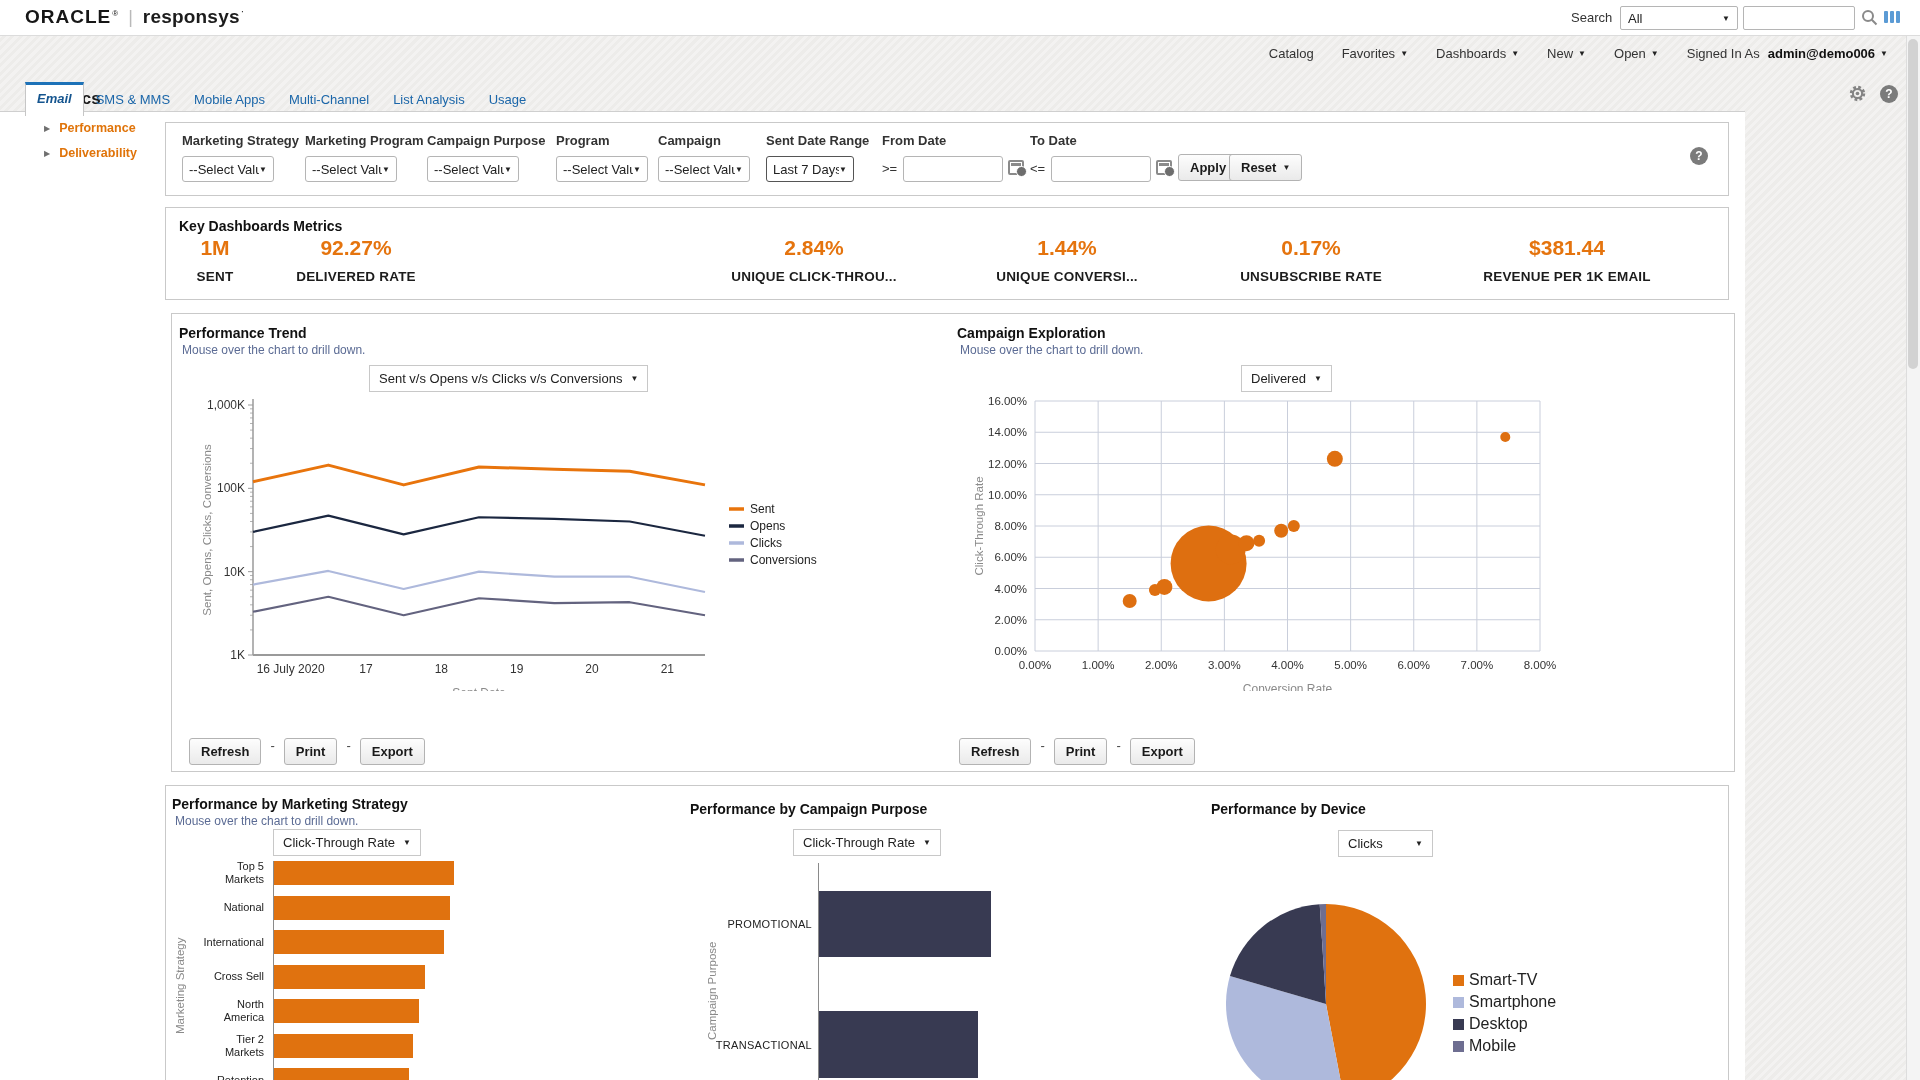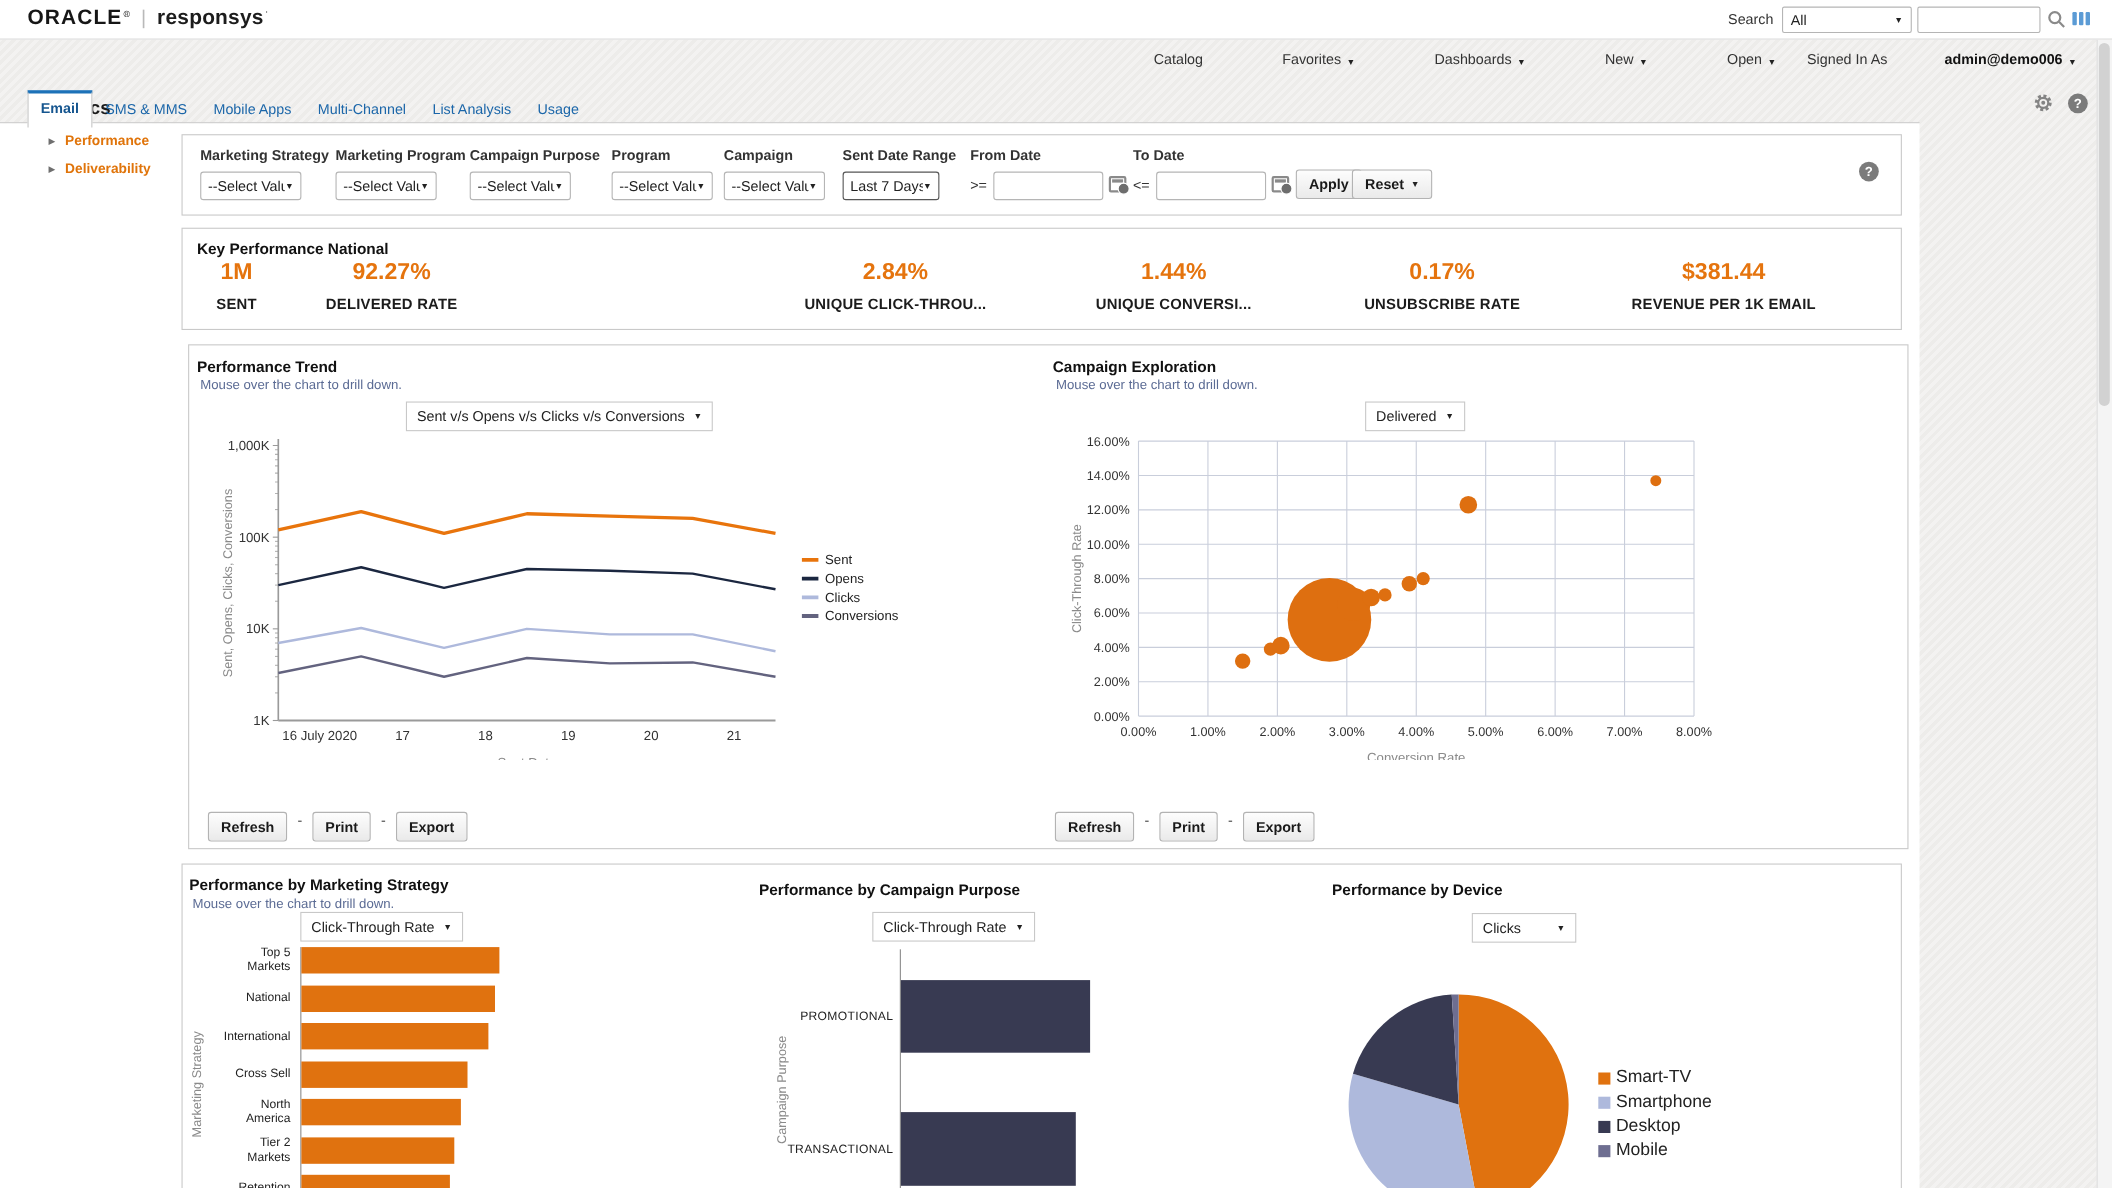--- a/index.html
+++ b/index.html
@@ -20,29 +20,29 @@
   .search-scope { position:absolute; left:1620px; top:6px; width:118px; height:24px; border:1px solid #b5b5b5; border-radius:2px; background:#fff;
                   display:flex; align-items:center; justify-content:space-between; padding:0 7px; font-size:13px; color:#222; }
   .search-input { position:absolute; left:1743px; top:6px; width:112px; height:24px; border:1px solid #b5b5b5; border-radius:2px; font-size:13px; padding:0 5px; font-family:"Liberation Sans",sans-serif; }
   .mag { position:absolute; left:1861px; top:9px; cursor:pointer; }
   .composer { position:absolute; left:1884px; top:11px; display:flex; gap:2px; align-items:flex-end; cursor:pointer; }
   .composer span { width:4px; height:12px; background:#5b9bd5; border-radius:1px; display:block; }
 
   
   .page-title { position:absolute; left:25px; top:42px; font-size:17px; font-weight:bold; color:#1a1a1a;margin-top:47px; }
   .hdr-menu { position:absolute; top:46px; right:32px; display:flex; align-items:center; gap:28px; font-size:13px; color:#333; }
-  .hdr-menu .mi { display:flex; align-items:flex-end; gap:5px; cursor:pointer;margin-left:44px; }
+  .hdr-menu .mi { display:flex; align-items:center; gap:5px; cursor:pointer; }
   .caret { font-size:8px; color:#222; }
   .signed { display:flex; align-items:center; gap:8px; }
   .signed .user { font-weight:bold; color:#111; }
 
   
   .tabbar { position:absolute; left:25px; top:82px; display:flex; align-items:flex-end; z-index:5; }
   .tab { padding:8px 12px 9px; font-size:13px; color:#1b66a9; cursor:pointer; }
-  .tab.active { background:#fff; border:1px solid #c6c6c6; border-top:3px solid #1d72b8; border-bottom:none; font-weight:bold; color:#15558f; padding:6px 11px 10px; }
+  .tab.active { background:#fff; border:1px solid #c6c6c6; border-top:3px solid #1d72b8; border-bottom:none; font-weight:bold; color:#15558f; padding:6px 11px 10px;font-style:italic; }
   .tabline { position:absolute; left:0; top:111px; width:1745px; height:1px; background:#cfcfcf; }
   .gear-btn { position:absolute; left:1848px; top:84px; cursor:pointer; }
   .qicon { width:18px; height:18px; border-radius:50%; background:#7b7b7b; color:#fff; font-weight:bold; font-size:12px;
            display:flex; align-items:center; justify-content:center; cursor:pointer; }
   .help-top { position:absolute; left:1880px; top:85px; }
 
   
   .content { position:absolute; left:0; top:112px; width:1745px; height:968px; background:#fff; }
   .side-item { position:absolute; display:flex; align-items:center; gap:9px; cursor:pointer; }
   .side-item .tri { font-size:8px; color:#6f6f6f; }
@@ -239,21 +239,21 @@
 
     <span class="btn" id="applyBtn">Apply</span>
     <span class="btn" id="resetBtn">
         <span>Reset</span>
         <span class="caret">▼</span>
       </span>
     <span class="qicon fhelp">?</span>
   </div>
 
   <div class="panel" id="kpiPanel">
-    <div class="kpi-title">Key Performance National</div>
+    <div class="kpi-title">Key Dashboards Metrics</div>
     <div class="kpi" style="left:49px">
         <div class="v">1M</div>
         <div class="l">SENT</div>
       </div>
     <div class="kpi" style="left:190px">
         <div class="v">92.27%</div>
         <div class="l">DELIVERED RATE</div>
       </div>
     <div class="kpi" style="left:648px">
         <div class="v">2.84%</div>

